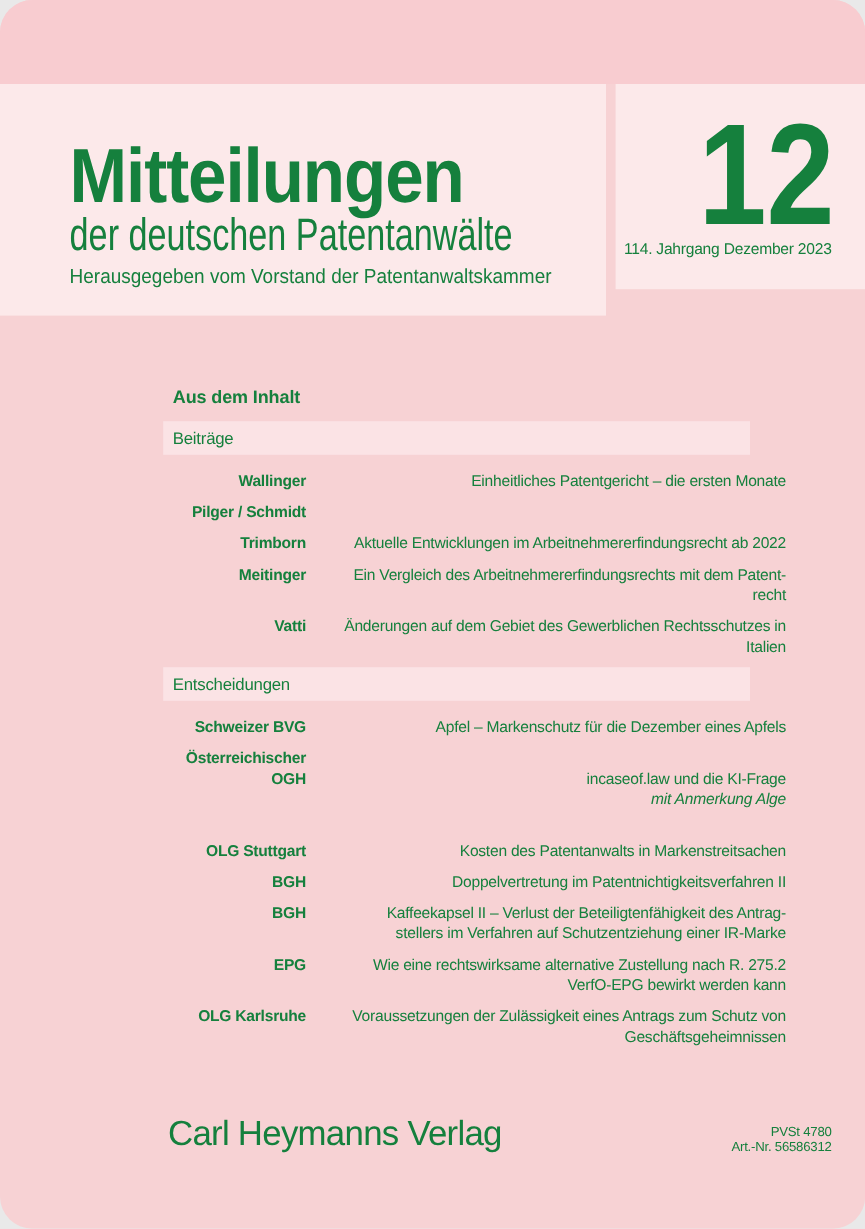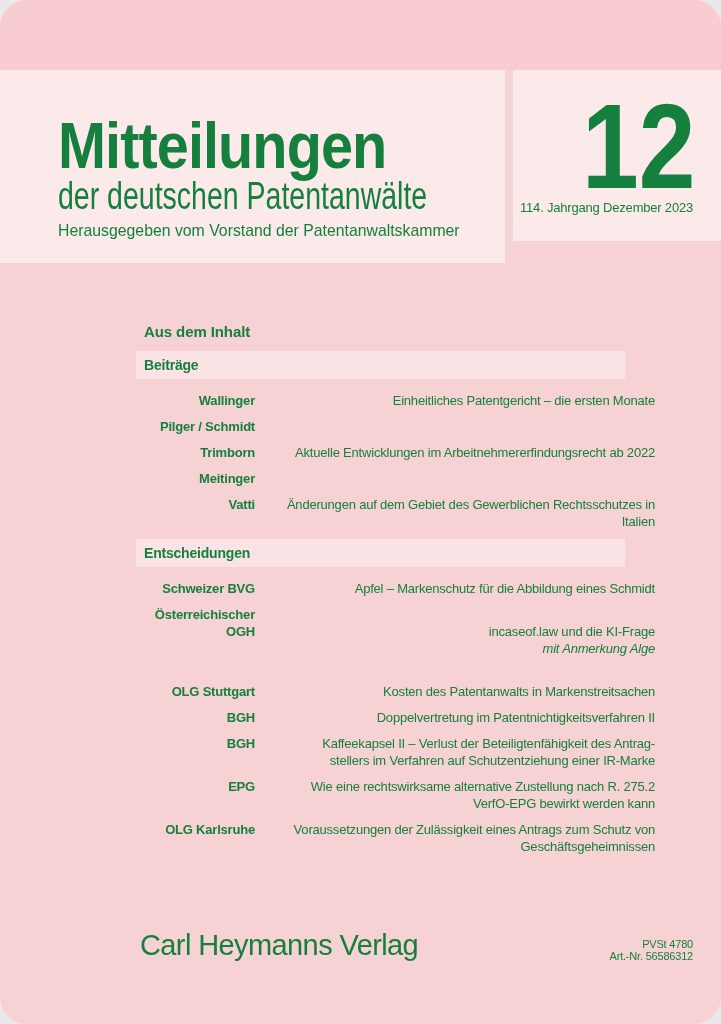--- a/index.html
+++ b/index.html
@@ -58,21 +58,21 @@
     position: absolute; left: 136px; top: 324px; width: 489px;
   }
   .contents-heading {
     padding-left: 8px; font-size: 15px; font-weight: bold;
     line-height: 15px; margin-bottom: 12px; letter-spacing: -0.1px;
   }
   .section-bar {
     height: 28px; background: #fbe3e5;
     display: flex; align-items: center; padding-left: 8px;
     box-sizing: border-box;
-    font-size: 14px; font-weight: bold; letter-spacing: -0.2px;
+    font-size: 14px; font-weight: normal; letter-spacing: -0.2px;
   }
   .toc-rows { margin: 13px 0 0 0; padding-left: 8px; }
   .toc-row {
     display: flex; margin-bottom: 9px;
     font-size: 13px; line-height: 17px; letter-spacing: -0.2px; text-align: right;
   }
   .toc-source {
     width: 111px; flex: 0 0 111px; font-weight: bold; white-space: pre-line;
   }
   .toc-title { width: 400px; flex: 0 0 400px; white-space: pre-line; }
@@ -119,33 +119,35 @@
       </div>
       <div class="toc-row">
         <div class="toc-source">Pilger / Schmidt</div>
       </div>
       <div class="toc-row">
         <div class="toc-source">Trimborn</div>
         <div class="toc-title">Aktuelle Entwicklungen im Arbeitnehmererfindungsrecht ab 2022</div>
       </div>
       <div class="toc-row">
         <div class="toc-source">Meitinger</div>
+        <div class="toc-title">Ein Vergleich des Arbeitnehmererfindungsrechts mit dem Patent-
+recht</div>
       </div>
       <div class="toc-row">
         <div class="toc-source">Vatti</div>
         <div class="toc-title">Änderungen auf dem Gebiet des Gewerblichen Rechtsschutzes in
 Italien</div>
       </div>
     </div>
 
     <div class="section-bar">Entscheidungen</div>
     <div class="toc-rows">
       <div class="toc-row">
         <div class="toc-source">Schweizer BVG</div>
-        <div class="toc-title">Apfel – Markenschutz für die Abbildung eines Schmidt</div>
+        <div class="toc-title">Apfel – Markenschutz für die Dezember eines Apfels</div>
       </div>
       <div class="toc-row">
         <div class="toc-source">Österreichischer
 OGH</div>
         <div class="toc-title">
           <span>incaseof.law und die KI-Frage</span>
           <div class="toc-note">mit Anmerkung Alge</div>
         </div>
       </div>
       <div class="toc-row">

